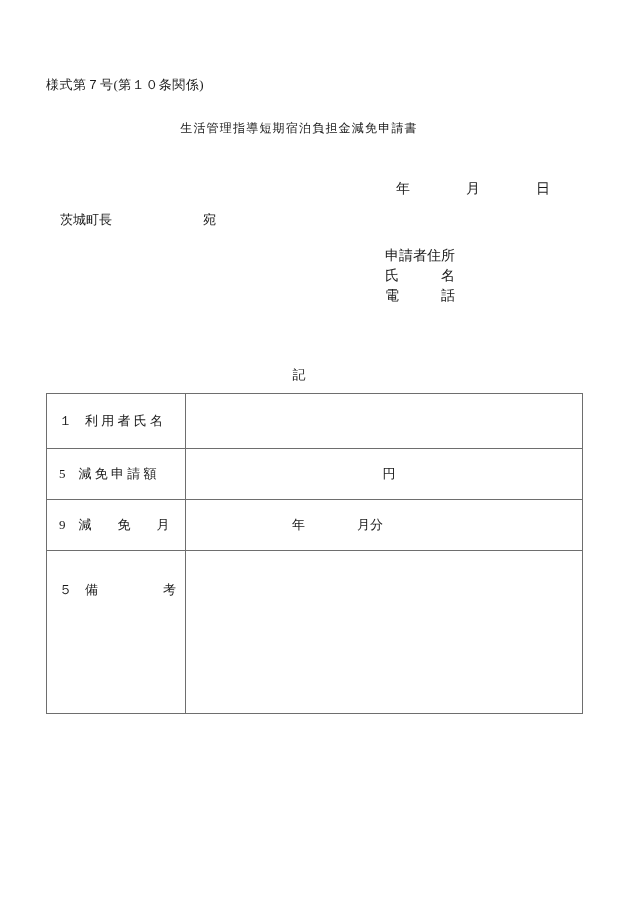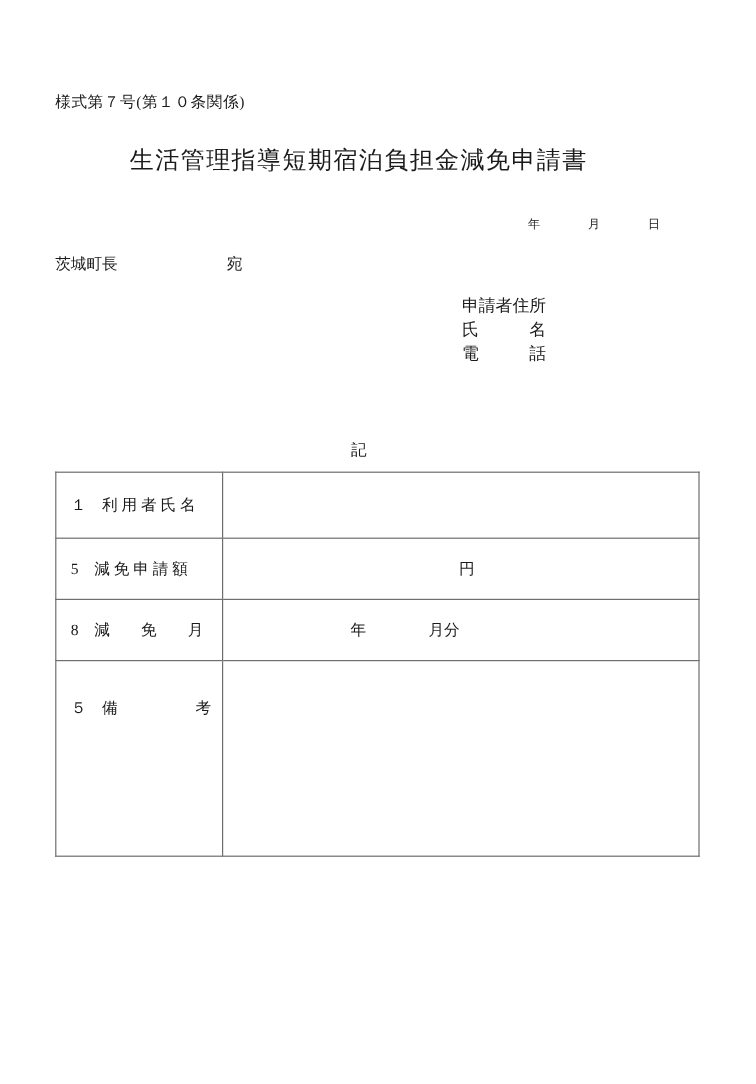--- a/index.html
+++ b/index.html
@@ -34,38 +34,38 @@
     white-space: nowrap;
   }
 
   
   .doc-title {
     position: absolute;
     left: 0;
     right: 0;
     top: 120px;
     text-align: center;
-    font-size: 20px;
+    font-size: 12px;
     letter-spacing: 1.2px;
     white-space: nowrap;
   }
 
   
   .date-line {
     position: absolute;
     right: 48px;
     top: 180px;
-    font-size: 10px;
+    font-size: 14px;
     white-space: pre;
   }
 
   
   .addressee {
     position: absolute;
-    left: 46px;
+    left: 60px;
     top: 211px;
     font-size: 13px;
     white-space: pre;
   }
 
   
   .applicant {
     position: absolute;
     left: 385px;
     top: 246px;
@@ -174,21 +174,21 @@
           <span class="val-center"></span>
         </td>
       </tr>
       <tr class="r2">
         <td class="label">5　減 免 申 請 額</td>
         <td class="value">
           <span class="val-center">円</span>
         </td>
       </tr>
       <tr class="r3">
-        <td class="label">8　減　　免　　月</td>
+        <td class="label">9　減　　免　　月</td>
         <td class="value">
           <span class="val-indent">年　　　　月分</span>
         </td>
       </tr>
       <tr class="r5">
         <td class="label label-top">５　備　　　　　考</td>
         <td class="value">
           <span class="val-center"></span>
         </td>
       </tr>

